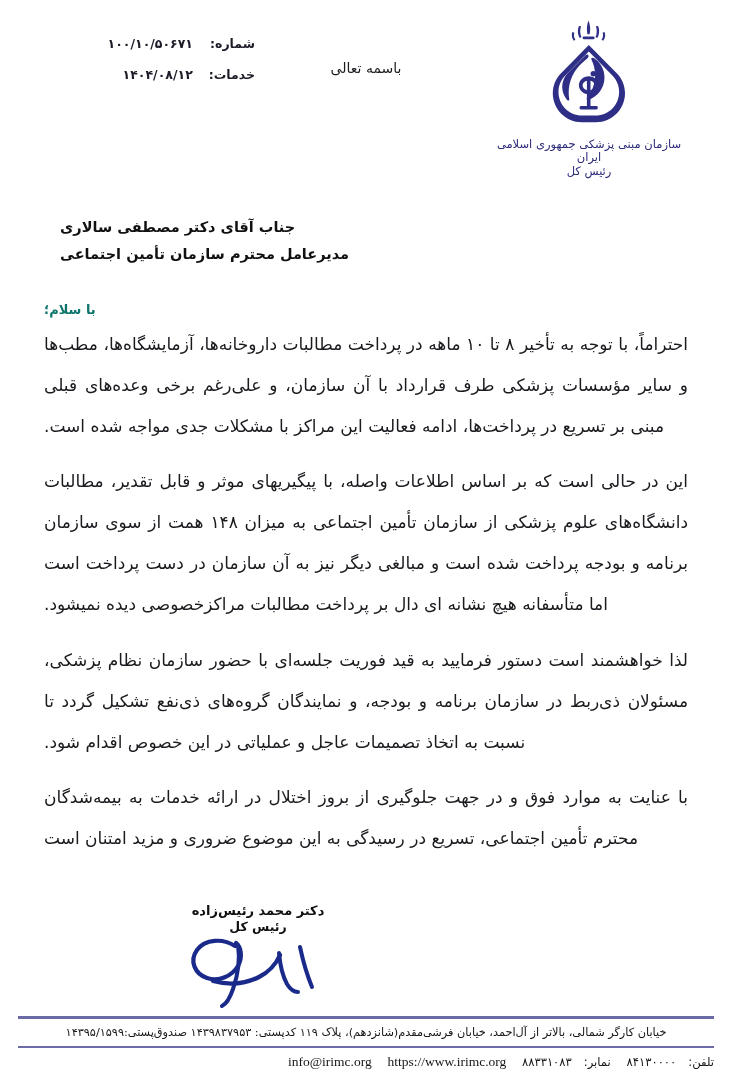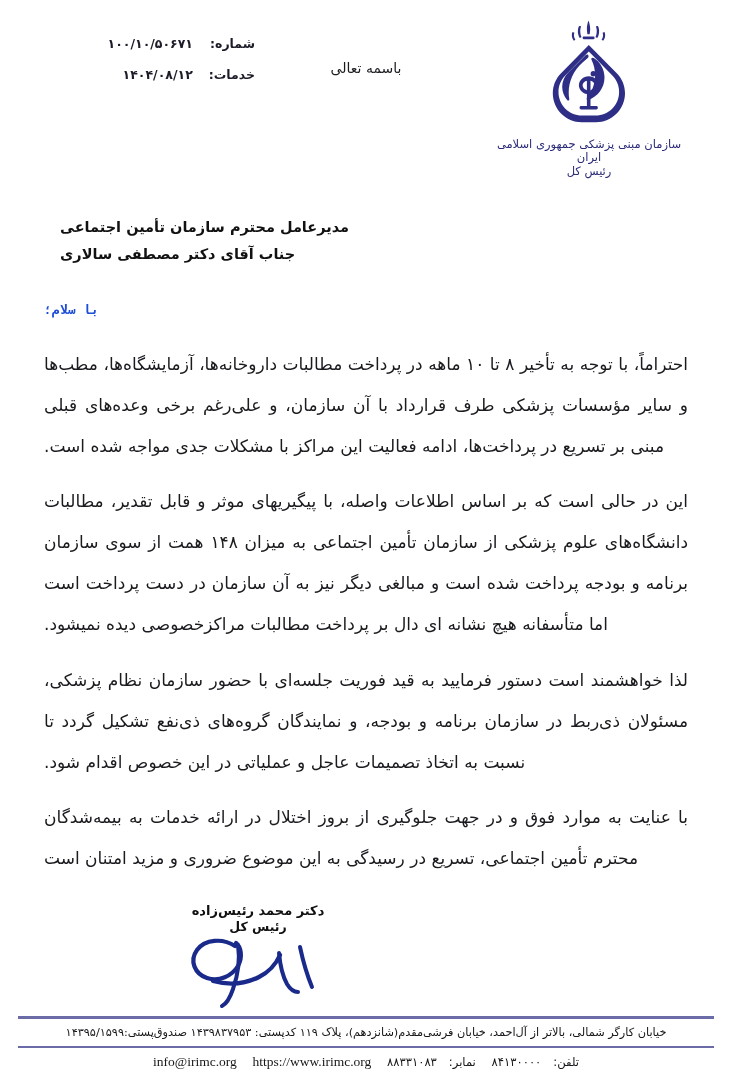--- a/index.html
+++ b/index.html
@@ -101,23 +101,22 @@
 
   
   .body-wrap {
     margin: 34px 44px 0 44px;
     direction: rtl;
   }
   .salutation {
     text-align: left;
     font-size: 13px;
     font-weight: 700;
-    color: #1d4ed8;
-    margin-bottom: 26px;
-    font-family: Liberation Mono, monospace;
+    color: #0f766e;
+    margin-bottom: 7px;
   }
   .para {
     font-size: 17px;
     line-height: 2.42;
     color: #1a1a1f;
     text-align: justify;
     text-align-last: left;
     margin: 0 0 14px 0;
     letter-spacing: 0;
   }
@@ -166,24 +165,24 @@
   }
   .rule.thin { height: 2px; }
   .addr-line {
     text-align: center;
     font-size: 11.3px;
     color: #16161a;
     padding: 5px 30px 5px 30px;
     line-height: 1.55;
   }
   .contact-line {
-    text-align: center;
+    text-align: right;
     font-size: 11.6px;
     color: #16161a;
-    padding: 6px 0 10px 0;
+    padding: 6px 12px 10px 0;
     direction: rtl;
   }
   .contact-line .seg { margin: 0 6px; white-space: nowrap; }
   .contact-line .latin {
     font-family: "Liberation Serif", "DejaVu Serif", serif;
     font-size: 13.5px;
     direction: ltr;
     display: inline-block;
   }
 </style>
@@ -231,22 +230,22 @@
             <circle cx="66.3" cy="59.7" r="2.7"></circle>
           </g>
         </svg>
       </div>
       <div class="org-name">سازمان مبنی پزشکی جمهوری اسلامی ایران</div>
       <div class="org-name">رئیس کل</div>
     </div>
   </div>
 
   <div class="addressee">
+    <div>جناب آقای دکتر مصطفی سالاری</div>
     <div>مدیرعامل محترم سازمان تأمین اجتماعی</div>
-    <div>جناب آقای دکتر مصطفی سالاری</div>
   </div>
 
   <div class="body-wrap">
     <div class="salutation">با سلام؛</div>
     <p class="para">احتراماً، با توجه به تأخیر ۸ تا ۱۰ ماهه در پرداخت مطالبات داروخانه‌ها، آزمایشگاه‌ها، مطب‌ها و سایر مؤسسات پزشکی طرف قرارداد با آن سازمان، و علی‌رغم برخی وعده‌های قبلی مبنی بر تسریع در پرداخت‌ها، ادامه فعالیت این مراکز با مشکلات جدی مواجه شده است.</p>
     <p class="para">این در حالی است که بر اساس اطلاعات واصله، با پیگیریهای موثر و قابل تقدیر، مطالبات دانشگاه‌های علوم پزشکی از سازمان تأمین اجتماعی به میزان ۱۴۸  همت از سوی سازمان برنامه و بودجه پرداخت شده است و مبالغی دیگر نیز به آن سازمان در دست پرداخت است اما متأسفانه هیچ  نشانه ای دال بر پرداخت  مطالبات مراکزخصوصی دیده نمیشود.</p>
     <p class="para">لذا خواهشمند است دستور فرمایید به قید فوریت جلسه‌ای با حضور سازمان نظام پزشکی، مسئولان ذی‌ربط در سازمان برنامه و بودجه، و نمایندگان گروه‌های ذی‌نفع تشکیل گردد تا نسبت به اتخاذ تصمیمات عاجل و عملیاتی در این خصوص اقدام شود.</p>
     <p class="para">با عنایت به موارد فوق و در جهت جلوگیری از بروز اختلال در ارائه خدمات به بیمه‌شدگان محترم تأمین اجتماعی، تسریع در رسیدگی به این موضوع ضروری و مزید امتنان است</p>
   </div>
 

